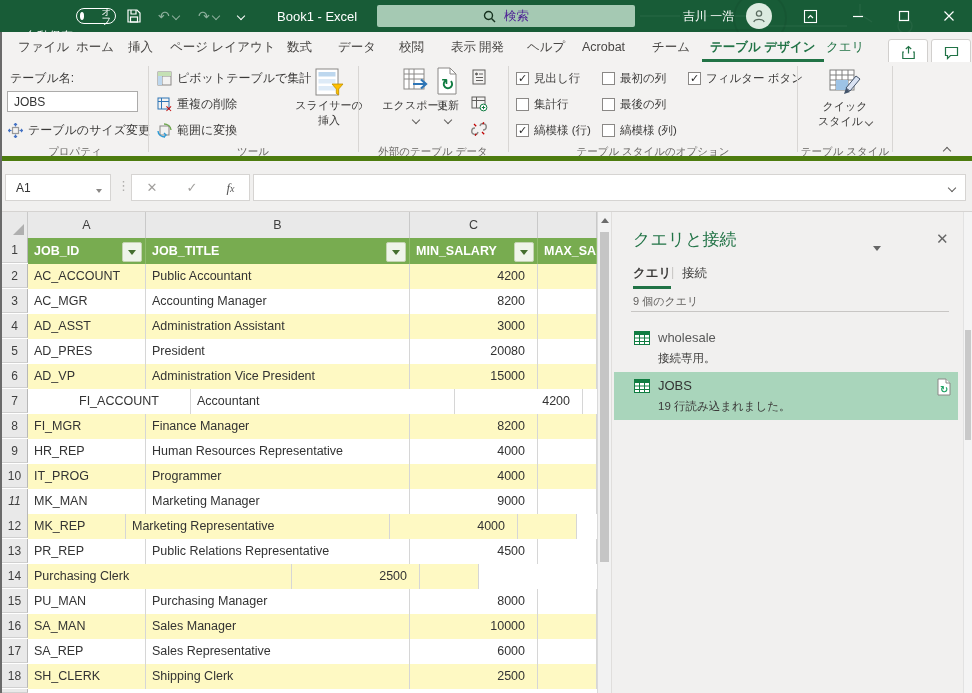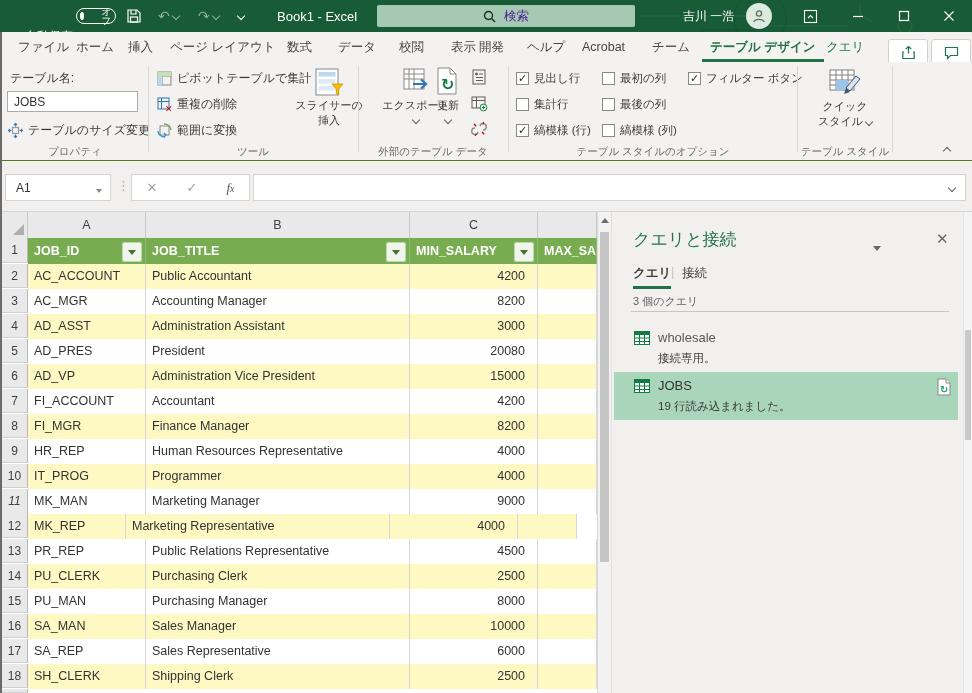--- a/index.html
+++ b/index.html
@@ -19,21 +19,21 @@
   .winbtn{position:absolute;top:0;width:30px;height:32px;display:flex;align-items:center;justify-content:center;}
   .dim{opacity:.5}
   
   .tabrow{position:absolute;left:0;top:32px;width:972px;height:30px;background:#F3F2F1;}
   .tab{position:absolute;top:0;height:30px;line-height:30px;padding:0 8px;font-size:12.5px;color:#484644;white-space:nowrap;}
   .tab.active{color:#217346;font-weight:bold;border-bottom:3px solid #217346;box-sizing:border-box;}
   .tab.contextual{color:#217346;}
   .tr-btn{position:absolute;top:7px;width:38px;height:25px;background:#fff;border:1px solid #D1CFCD;border-radius:3px;
           display:flex;align-items:center;justify-content:center;color:#217346;}
   
-  .ribbon{position:absolute;left:0;top:62px;width:972px;height:99px;background:#F3F2F1;border-bottom:1px solid #4d7c0f;box-sizing:border-box;}
+  .ribbon{position:absolute;left:0;top:62px;width:972px;height:99px;background:#F3F2F1;border-bottom:5px solid #4d7c0f;box-sizing:border-box;}
   .gsep{position:absolute;top:4px;width:1px;height:86px;background:#D8D6D4;}
   .glabel{position:absolute;top:83px;font-size:10.5px;color:#696764;text-align:center;white-space:nowrap;}
   .rlabel{font-size:12px;color:#3B3A39;white-space:nowrap;}
   .rsmall{font-size:11px;color:#3B3A39;white-space:nowrap;text-align:center;}
   .rrow{position:absolute;display:flex;align-items:center;gap:5px;height:20px;}
   .rinput{position:absolute;background:#fff;border:1px solid #ACABAA;font-size:12px;color:#333;padding:0 6px;box-sizing:border-box;display:flex;align-items:center;}
   .bigbtn{position:absolute;display:flex;flex-direction:column;align-items:center;}
   .cb{position:absolute;display:flex;align-items:center;gap:5px;height:16px;}
   .cbbox{width:13px;height:13px;background:#fff;border:1px solid #8A8886;box-sizing:border-box;font-size:11px;line-height:11px;text-align:center;color:#262626;font-weight:bold;}
   .cblbl{font-size:11.5px;color:#3B3A39;white-space:nowrap;}
@@ -415,21 +415,21 @@
           <div class="dcell" style="width: 59px; text-align: right; padding-left: 0px; padding-right: 12px;"></div>
         </div>
         <div class="rowhead" style="top: 152px; height: 24px; line-height: 24px;">6</div>
         <div class="drow banded" style="top: 152px;">
           <div class="dcell band" style="width: 118px; text-align: left; padding-left: 6px; padding-right: 0px;">AD_VP</div>
           <div class="dcell band" style="width: 264px; text-align: left; padding-left: 6px; padding-right: 0px;">Administration Vice President</div>
           <div class="dcell band" style="width: 128px; text-align: right; padding-left: 0px; padding-right: 12px;">15000</div>
           <div class="dcell band" style="width: 59px; text-align: right; padding-left: 0px; padding-right: 12px;"></div>
         </div>
         <div class="rowhead" style="top: 177px; height: 24px; line-height: 24px;">7</div>
-        <div class="drow" style="top: 177px;">
+        <div class="drow" style="top: 177px; margin-left: 45px;">
           <div class="dcell" style="width: 118px; text-align: left; padding-left: 6px; padding-right: 0px;">FI_ACCOUNT</div>
           <div class="dcell" style="width: 264px; text-align: left; padding-left: 6px; padding-right: 0px;">Accountant</div>
           <div class="dcell" style="width: 128px; text-align: right; padding-left: 0px; padding-right: 12px;">4200</div>
           <div class="dcell" style="width: 59px; text-align: right; padding-left: 0px; padding-right: 12px;"></div>
         </div>
         <div class="rowhead" style="top: 202px; height: 24px; line-height: 24px;">8</div>
         <div class="drow banded" style="top: 202px;">
           <div class="dcell band" style="width: 118px; text-align: left; padding-left: 6px; padding-right: 0px;">FI_MGR</div>
           <div class="dcell band" style="width: 264px; text-align: left; padding-left: 6px; padding-right: 12px;">Finance Manager</div>
           <div class="dcell band" style="width: 128px; text-align: right; padding-left: 0px; padding-right: 12px;">8200</div>
@@ -465,21 +465,20 @@
         </div>
         <div class="rowhead" style="top: 327px; height: 24px; line-height: 24px;">13</div>
         <div class="drow" style="top: 327px;">
           <div class="dcell" style="width: 118px; text-align: left; padding-left: 6px; padding-right: 0px;">PR_REP</div>
           <div class="dcell" style="width: 264px; text-align: left; padding-left: 6px; padding-right: 0px;">Public Relations Representative</div>
           <div class="dcell" style="width: 128px; text-align: right; padding-left: 0px; padding-right: 12px;">4500</div>
           <div class="dcell" style="width: 59px; text-align: right; padding-left: 0px; padding-right: 12px;"></div>
         </div>
         <div class="rowhead" style="top: 352px; height: 24px; line-height: 24px;">14</div>
         <div class="drow banded" style="top: 352px;">
-          <div class="dcell band" style="width: 118px; text-align: left; padding-left: 6px; padding-right: 0px;">PU_CLERK</div>
           <div class="dcell band" style="width: 264px; text-align: left; padding-left: 6px; padding-right: 0px;">Purchasing Clerk</div>
           <div class="dcell band" style="width: 128px; text-align: right; padding-left: 0px; padding-right: 12px;">2500</div>
           <div class="dcell band" style="width: 59px; text-align: right; padding-left: 0px; padding-right: 12px;"></div>
         </div>
         <div class="rowhead" style="top: 377px; height: 24px; line-height: 24px;">15</div>
         <div class="drow" style="top: 377px;">
           <div class="dcell" style="width: 118px; text-align: left; padding-left: 6px; padding-right: 0px;">PU_MAN</div>
           <div class="dcell" style="width: 264px; text-align: left; padding-left: 6px; padding-right: 0px;">Purchasing Manager</div>
           <div class="dcell" style="width: 128px; text-align: right; padding-left: 0px; padding-right: 12px;">8000</div>
           <div class="dcell" style="width: 59px; text-align: right; padding-left: 0px; padding-right: 12px;"></div>
@@ -517,21 +516,21 @@
     <div class="vs-thumb" style="top:20px;height:330px;"></div>
   </div>
 
   <div class="pane">
     <div class="pane-title"><span>クエリと接続</span></div>
     <div class="abs" style="left:261px;top:25px;color:#666;"><span class="tri-down" style="border-top-color:#666;"></span></div>
     <div class="abs" style="left:324px;top:18px;color:#666;font-size:15px;">✕</div>
     <div class="ptab" style="left:21px;font-weight:bold;border-bottom:3px solid #217346;padding-bottom:4px;"><span>クエリ</span></div>
     <div class="ptab" style="left:59px;color:#C8C6C4;">|</div>
     <div class="ptab" style="left:70px;"><span>接続</span></div>
-    <div class="pcount"><span>3 個のクエリ</span></div>
+    <div class="pcount"><span>9 個のクエリ</span></div>
     <div class="prule"></div>
     <div id="query-list">
         <div class="qitem" style="top: 112px;">
           <span class="qicon"><svg width="16" height="14" viewBox="0 0 16 14" fill="none">
               <rect x="0.5" y="0.5" width="15" height="13" stroke="#107C41" fill="#fff"></rect>
               <rect x="0.5" y="0.5" width="15" height="3.5" fill="#107C41"></rect>
               <path d="M0.5 7 h15 M0.5 10.5 h15 M5.5 4 v10 M10.5 4 v10" stroke="#107C41"></path>
             </svg></span>
           <span class="qname">wholesale</span>
           <span class="qdetail">接続専用。</span>

